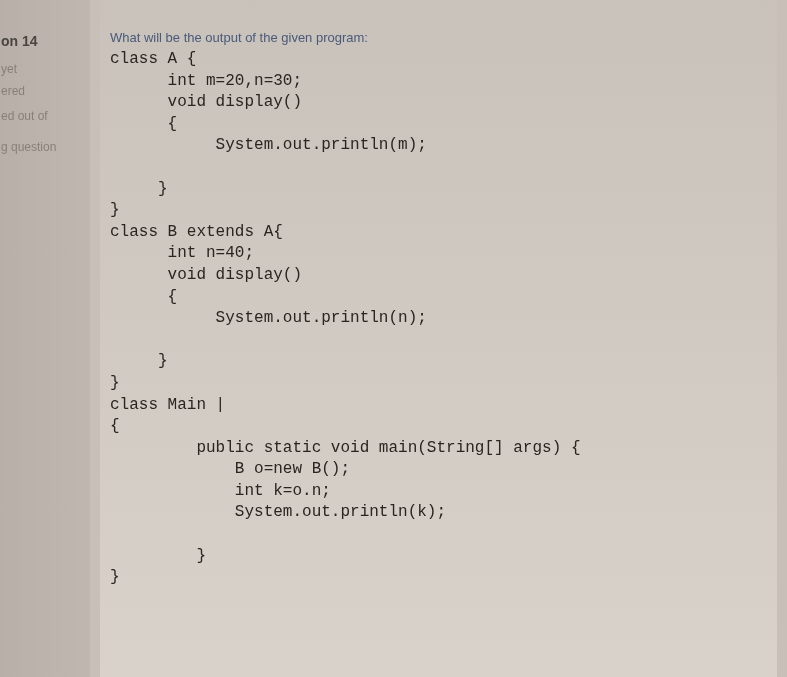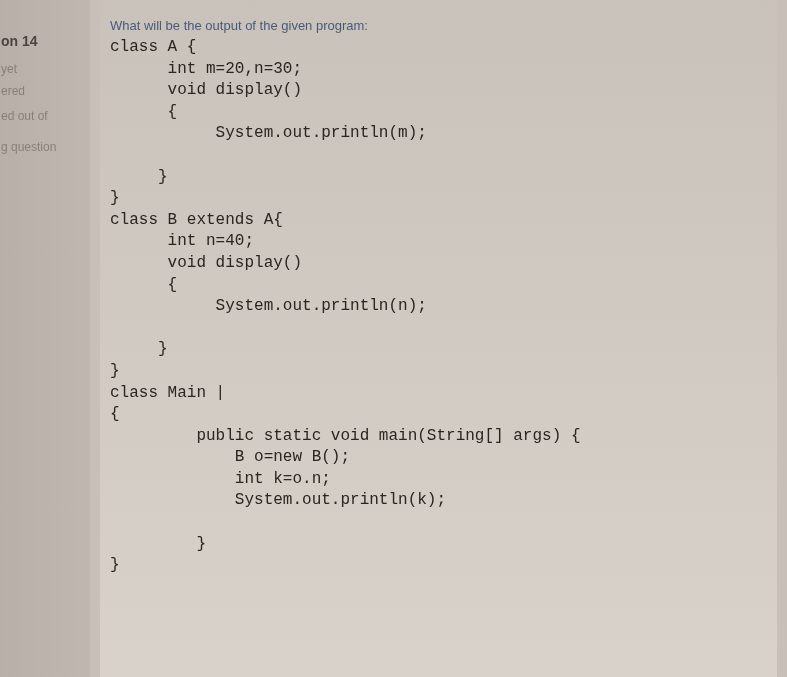--- a/index.html
+++ b/index.html
@@ -38,21 +38,21 @@
       color: #888078;
       font-size: 12px;
     }
     .content {
       position: absolute;
       left: 100px;
       top: 0;
       right: 10px;
       height: 100%;
       background: linear-gradient(to bottom, #c8c2ba 0%, #d0cac2 50%, #d8d2ca 100%);
-      padding: 18px 10px 10px 10px;
+      padding: 30px 10px 10px 10px;
     }
     .question-text {
       color: #4a5a7a;
       font-size: 13px;
       margin-bottom: 4px;
       font-weight: normal;
     }
     .code {
       font-family: 'Courier New', monospace;
       font-size: 16px;

